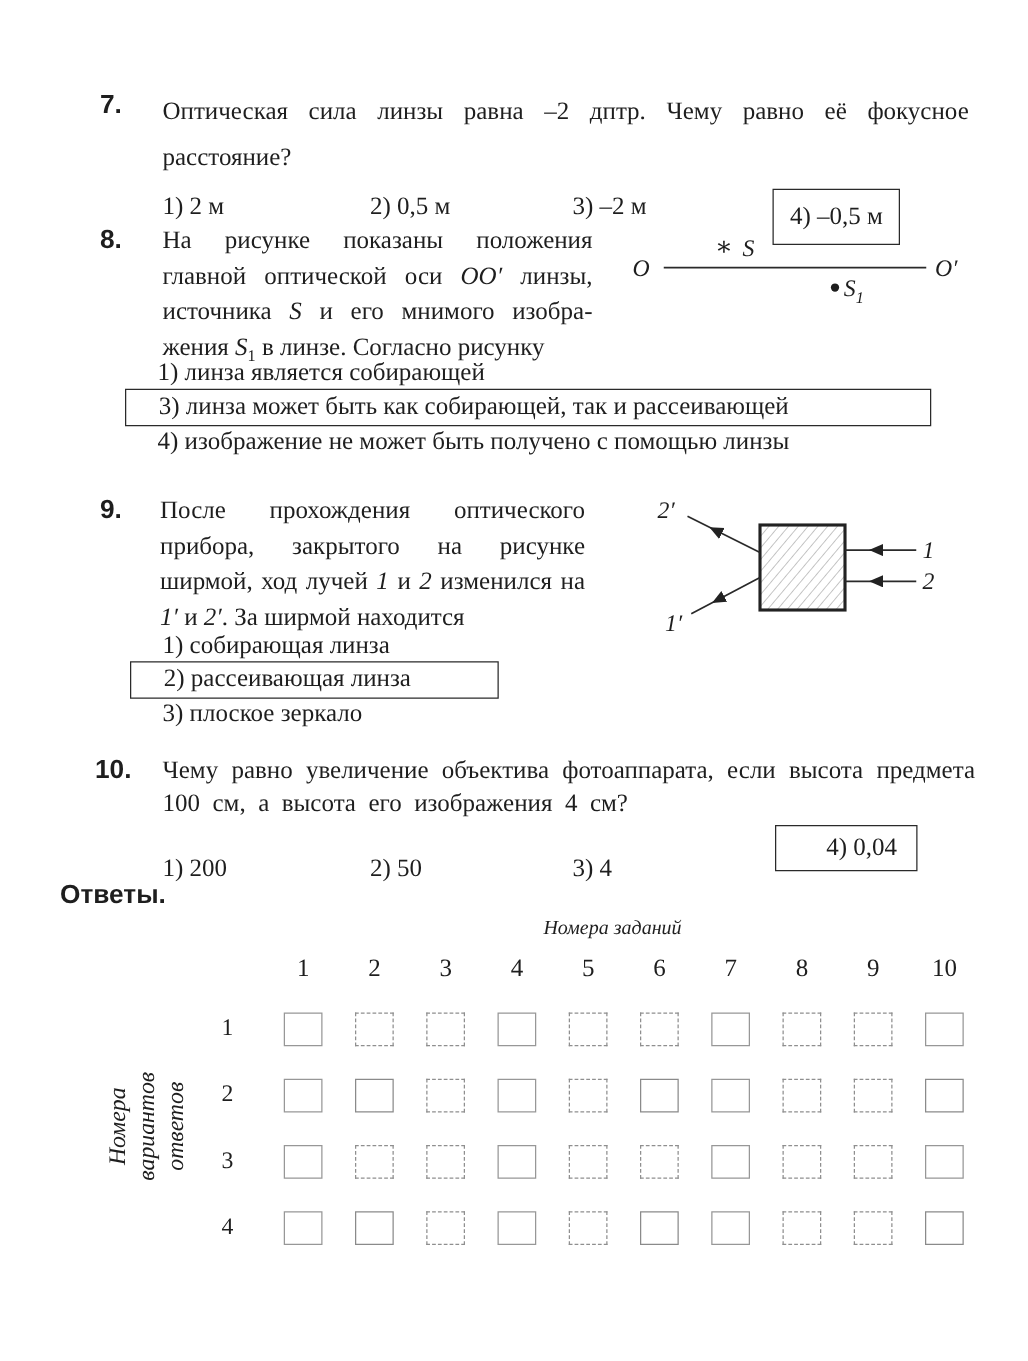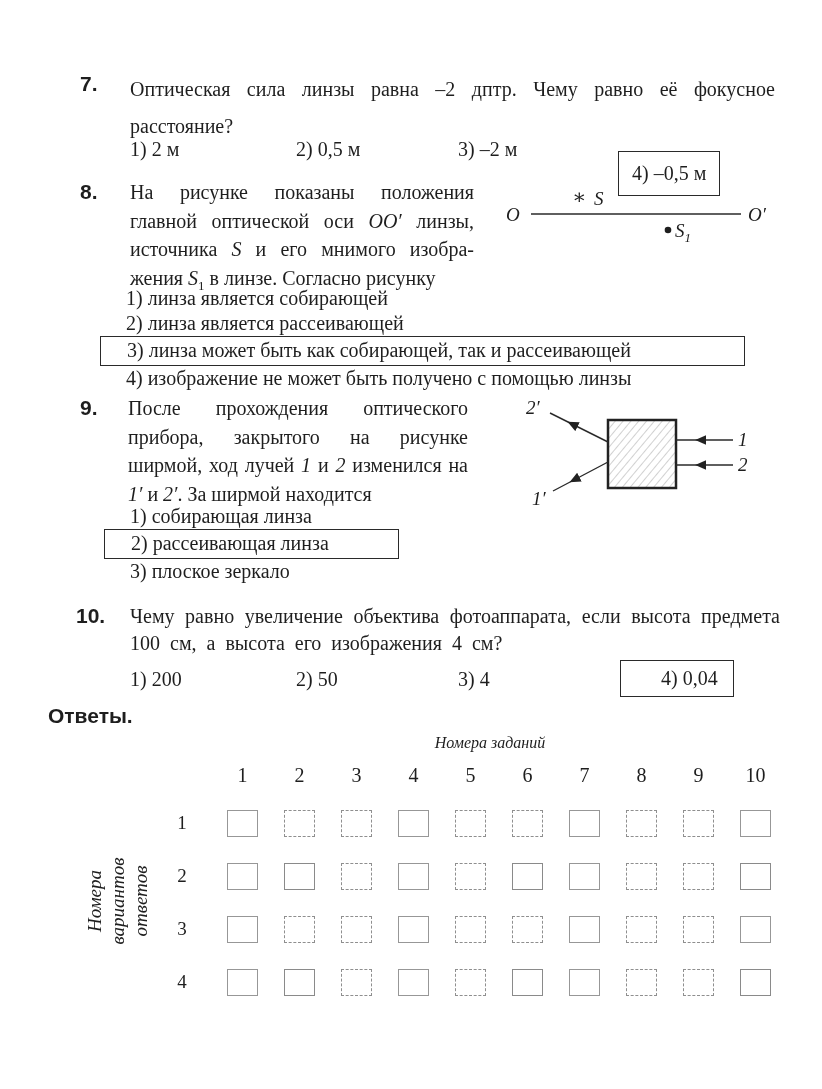--- a/index.html
+++ b/index.html
@@ -11,21 +11,21 @@
   .abs{position:absolute;}
   .qnum{
     font-family:"Liberation Sans","DejaVu Sans",sans-serif;
     font-weight:bold; font-size:21px;
   }
   .qtext{font-size:20px; line-height:28px; text-align:justify;}
   .m{font-style:italic;}
   sub{font-size:13px;}
   
   .optline{font-size:20px;}
-  .optline .opt{position:absolute; top:0; white-space:nowrap;}
+  .optline .opt{position:absolute; top:16px; white-space:nowrap;}
   .opt.boxed7{border:1.6px solid #2a2a2a; padding:10px 13px; top:-12px;margin-top:25px;}
   .opt.boxed10{border:1.6px solid #2a2a2a; padding:6px 15px; top:-8px;}
   
   .optlist{font-size:20px; line-height:25px;}
   .optlist div{white-space:nowrap;}
   .boxedrow{
     border:1.6px solid #2a2a2a;
     margin-left:-26px; padding:1px 0 2px 26px;
   }
   .bw8{width:617px;}
@@ -78,21 +78,20 @@
     <text x="8" y="43" class="flab">O</text>
     <text x="250" y="43" class="flab">O′</text>
     <text x="74" y="26" class="fstar">∗</text>
     <text x="96" y="27" class="flab">S</text>
     <circle cx="170" cy="52" r="3.3" fill="#1e1e1e"></circle>
     <text x="177" y="59" class="flab"><tspan>S</tspan><tspan dy="5" font-size="13">1</tspan></text>
   </svg>
 
   <div class="abs optlist" style="left:126px; top:286px;">
     <div>1) линза является собирающей</div>
-    <div>2) линза является рассеивающей</div>
     <div class="boxedrow bw8">3) линза может быть как собирающей, так и рассеивающей</div>
     <div>4) изображение не может быть получено с помощью линзы</div>
   </div>
 
   <div class="abs qnum" style="left:80px; top:396px;">9.</div>
   <div class="abs qtext" style="left:128px; top:394px; width:340px; line-height:28.5px;"><span>После прохождения оптического прибора, закрытого на рисунке ширмой, ход лучей </span><span class="m">1</span><span> и </span><span class="m">2</span><span> изменился на </span><span class="m">1′</span><span> и </span><span class="m">2′</span><span>. За ширмой находится</span></div>
 
   <svg class="abs" style="left:498px; top:392px;" width="320" height="118" viewBox="0 0 320 118">
     <defs>
       <marker id="arr" markerWidth="9" markerHeight="8" refX="6" refY="3.5" orient="auto">

